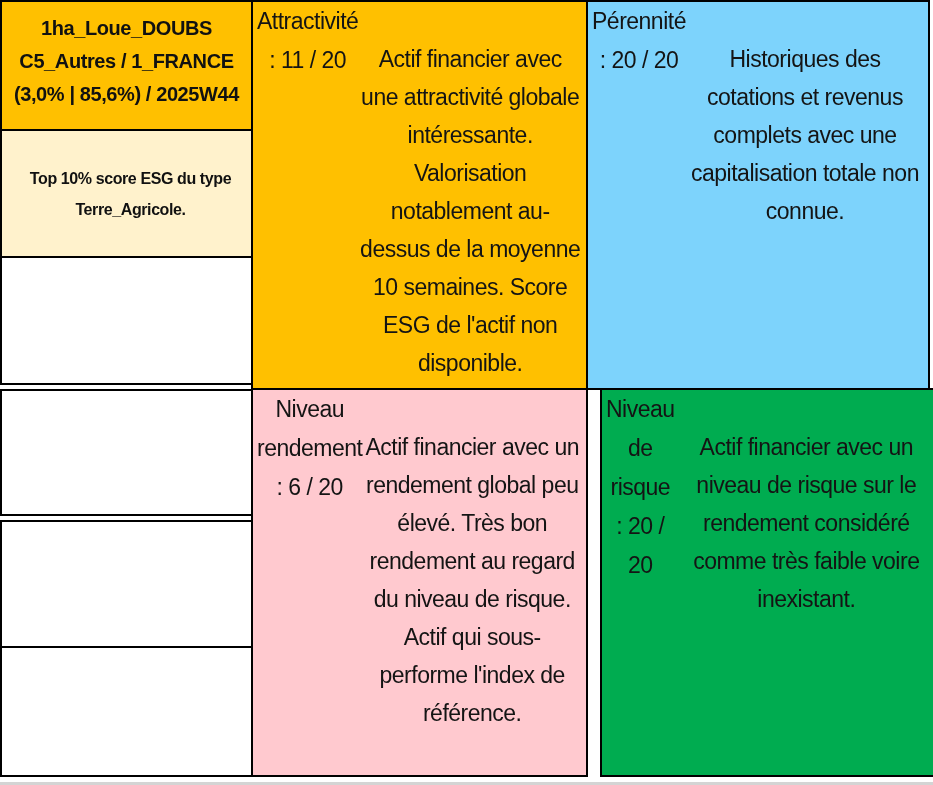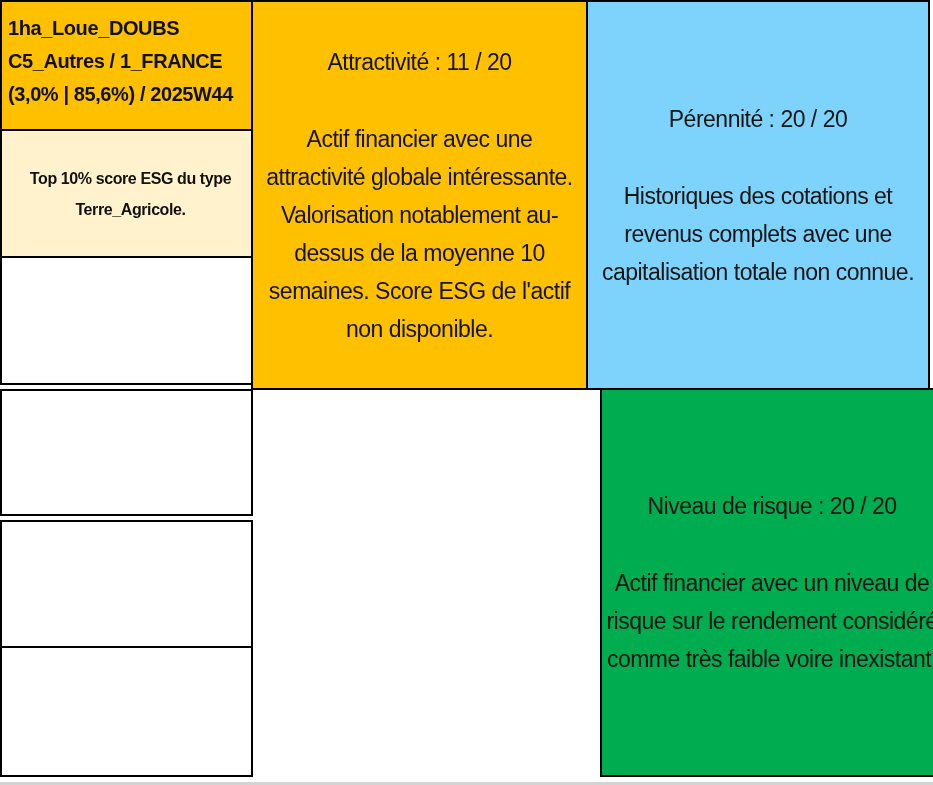--- a/index.html
+++ b/index.html
@@ -22,20 +22,21 @@
     left: 0; top: 0; width: 253px; height: 131px;
     background: #FFC000;
     padding: 10px 6px 0 6px;
   }
   .asset-line {
     font-size: 20px;
     font-weight: bold;
     line-height: 33px;
     letter-spacing: -0.4px;
     white-space: nowrap;
+    text-align: center;
   }
   .cell-esg {
     left: 0; top: 129px; width: 253px; height: 129px;
     background: #FFF2CC;
     display: flex; flex-direction: column; justify-content: center;
     text-align: center;
   }
   .esg-line {
     font-size: 16px;
     font-weight: bold;
@@ -48,21 +49,21 @@
   .empty-2 { left: 0; top: 389px; width: 253px; height: 127px; }
   .empty-3 { left: 0; top: 520px; width: 253px; height: 128px; }
   .empty-4 { left: 0; top: 646px; width: 253px; height: 131px; }
   
   .cell-attract { left: 251px; top: 0; width: 337px; height: 390px; background: #FFC000; }
   .cell-rendement { left: 251px; top: 388px; width: 337px; height: 389px; background: #FFC9CF; }
   
   .cell-perennite { left: 586px; top: 0; width: 344px; height: 390px; background: #7dd3fc; }
   .cell-risque { left: 586px; top: 388px; width: 344px; height: 389px; background: #00AC50; margin-left: 14px; }
   .score-cell {
-    display: flex; flex-direction: column; justify-content: center;
+    display: flex; flex-direction: row; justify-content: center;
     text-align: center;
     padding: 0 4px;
   }
   .score-title {
     font-size: 23px;
     line-height: 39px;
     letter-spacing: -0.5px;
     color: #141414;
   }
   .score-body {
@@ -98,20 +99,24 @@
   <div class="cell cell-empty empty-1"></div>
   <div class="cell cell-empty empty-2"></div>
   <div class="cell cell-empty empty-3"></div>
   <div class="cell cell-empty empty-4"></div>
 
   <div class="cell score-cell cell-attract">
     <div class="score-title">Attractivité : 11 / 20</div>
     <div class="score-body">Actif financier avec une attractivité globale intéressante. Valorisation notablement au-dessus de la moyenne 10 semaines. Score ESG de l'actif non disponible.</div>
   </div>
 
+  <div class="cell score-cell cell-rendement">
+    <div class="score-title">Niveau rendement : 6 / 20</div>
+    <div class="score-body">Actif financier avec un rendement global peu élevé. Très bon rendement au regard du niveau de risque. Actif qui sous-performe l'index de référence.</div>
+  </div>
 
   <div class="cell score-cell cell-perennite">
     <div class="score-title">Pérennité : 20 / 20</div>
     <div class="score-body">Historiques des cotations et revenus complets avec une capitalisation totale non connue.</div>
   </div>
 
   <div class="cell score-cell cell-risque">
     <div class="score-title">Niveau de risque : 20 / 20</div>
     <div class="score-body">Actif financier avec un niveau de risque sur le rendement considéré comme très faible voire inexistant.</div>
   </div>

